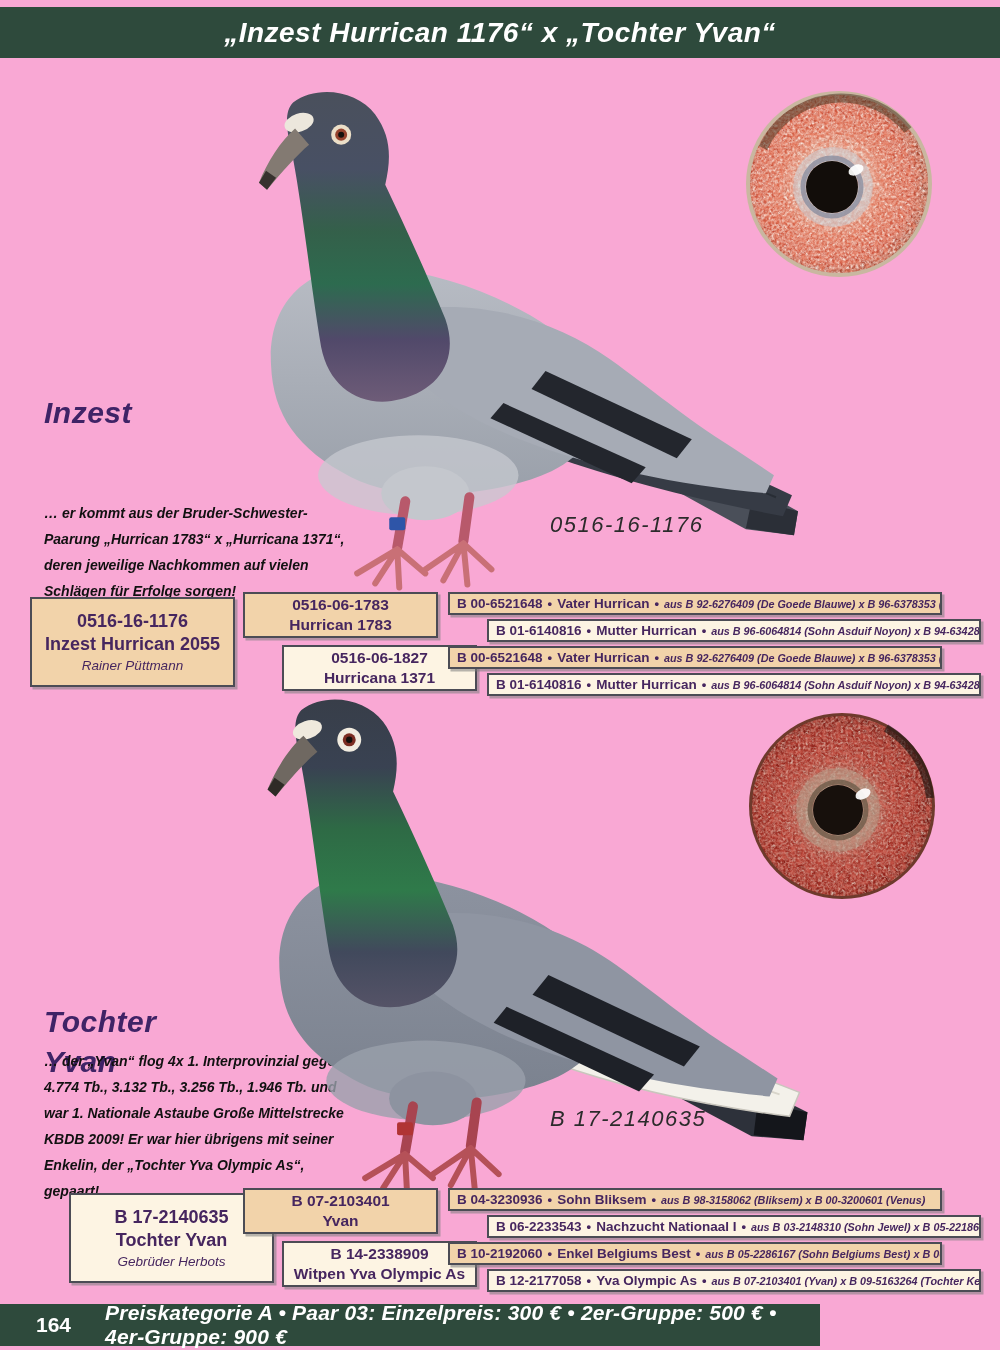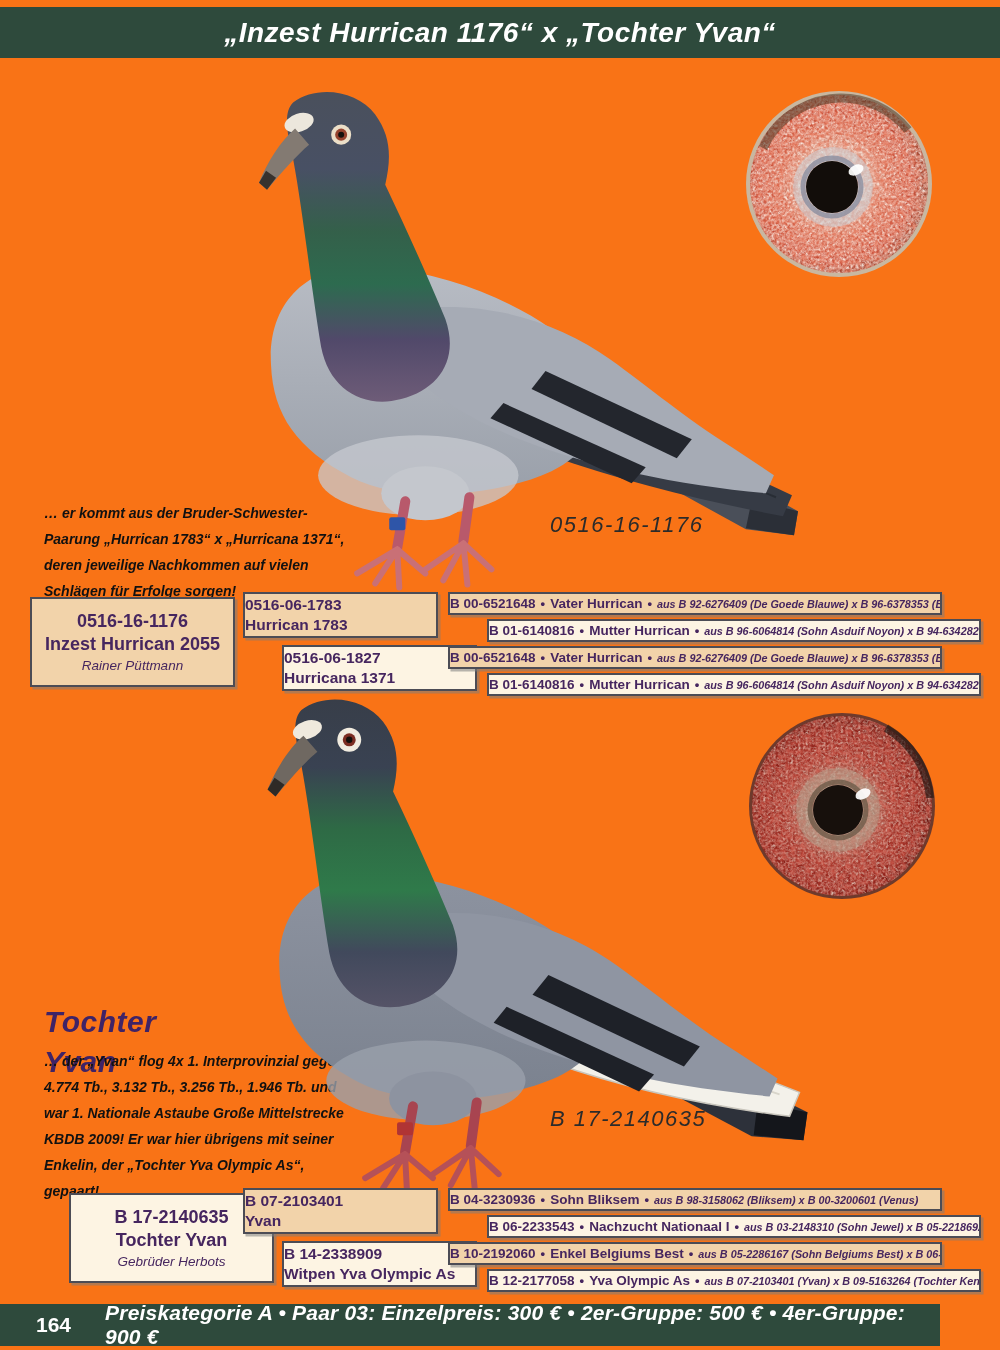--- a/index.html
+++ b/index.html
@@ -1,22 +1,22 @@
 <!DOCTYPE html>
 <html><head>
 <meta charset="utf-8">
 <style>
   html,body{margin:0;padding:0;}
   body{width:1000px;height:1350px;background:#fff;font-family:"Liberation Sans",sans-serif;}
-  #page{position:relative;width:1000px;height:1350px;background:#f97316;overflow:hidden;}
+  #page{position:relative;width:1000px;height:1350px;background:#f9a8d4;overflow:hidden;}
 
   
   .banner{position:absolute;left:0;top:7px;width:1000px;height:51px;background:#2e4a3c;display:flex;align-items:center;justify-content:center;}
   .banner-title{color:#fff;font-size:28px;font-weight:bold;font-style:italic;letter-spacing:.5px;}
-  .footerbar{position:absolute;left:0;top:1304px;width:940px;height:42px;background:#2e4a3c;display:flex;align-items:center;}
+  .footerbar{position:absolute;left:0;top:1304px;width:820px;height:42px;background:#2e4a3c;display:flex;align-items:center;}
   .page-num{color:#fff;font-size:21px;font-weight:bold;margin-left:36px;}
   .price-line{color:#fff;font-size:21px;font-weight:bold;font-style:italic;margin-left:34px;letter-spacing:.2px;}
 
   
   .sec-title{position:absolute;left:44px;color:#3f2366;font-weight:bold;font-style:italic;font-size:30px;line-height:40px;letter-spacing:.5px;}
   .sec-title.t1{top:393px;}
   .sec-title.t2{top:1002px;}
   .sec-para{position:absolute;left:44px;width:316px;color:#111;font-style:italic;font-weight:bold;font-size:14px;line-height:26px;margin-top:24px;}
   .sec-para.p1{top:476px;}
   .sec-para.p2{top:1024px;}
@@ -27,25 +27,25 @@
   
   .ped{position:absolute;left:30px;width:912px;height:100px;}
   .ped.ped1{top:592px;}
   .ped.ped2{top:1188px;}
   .pbox{box-sizing:border-box;border:2px solid #4c4c55;box-shadow:2.5px 2.5px 0 rgba(125,125,125,.55);position:absolute;}
   .tan{background:#f2d3aa;}
   .cream{background:#fdf4e3;margin-left:39px;}
   .ped-left{left:0;top:5px;width:205px;height:90px;display:flex;flex-direction:column;align-items:center;justify-content:center;text-align:center;}
   .ped-left .ring,.ped-left .name{color:#46265f;font-weight:bold;font-size:18px;line-height:23px;}
   .ped-left .owner{color:#46265f;font-style:italic;font-size:13.5px;line-height:19px;}
-  .ped-mid{left:213px;width:195px;height:46px;display:flex;flex-direction:column;align-items:flex-start;justify-content:center;text-align:center;}
+  .ped-mid{left:213px;width:195px;height:46px;display:flex;flex-direction:column;align-items:center;justify-content:center;text-align:center;}
   .ped-mid.m1{top:0;}
   .ped-mid.m2{top:53px;}
   .ped-mid div{color:#46265f;font-weight:bold;font-size:15.5px;line-height:20px;}
-  .gp-row{left:418px;width:494px;height:23px;display:flex;align-items:center;white-space:nowrap;overflow:hidden;}
+  .gp-row{left:418px;width:494px;height:23px;display:flex;align-items:center;white-space:nowrap;overflow:hidden;padding-left:7px;}
   .gp-row.r1{top:0;}
   .gp-row.r2{top:27px;}
   .gp-row.r3{top:54px;}
   .gp-row.r4{top:81px;}
   .gp-ring,.gp-name{color:#46265f;font-weight:bold;font-size:13.5px;}
   .gp-sep{color:#46265f;font-weight:bold;font-size:13px;margin:0 5px;}
   .gp-origin{color:#46265f;font-weight:bold;font-style:italic;font-size:10.8px;}
 
   
   .pigeon-wrap{position:absolute;}
@@ -59,20 +59,21 @@
 </head>
 <body>
 
 <div id="page">
 
   <div class="banner">
     <span class="banner-title">„Inzest Hurrican 1176“ x „Tochter Yvan“</span>
   </div>
 
   <div class="sec-title t1">
+    <div>Inzest</div>
   </div>
   <div class="sec-para p1">… er kommt aus der Bruder-Schwester-Paarung „Hurrican 1783“ x „Hurricana 1371“, deren jeweilige Nachkommen auf vielen Schlägen für Erfolge sorgen!</div>
   <div class="photo-caption c1">0516-16-1176</div>
 
   <div class="pigeon-wrap pw1">
     <svg viewBox="0 0 555 510">
       <defs>
         <linearGradient id="neck1" x1="0" y1="0" x2="0" y2="1">
           <stop offset="0" stop-color="#4a505c"></stop>
             <stop offset="0.25" stop-color="#485064"></stop>

